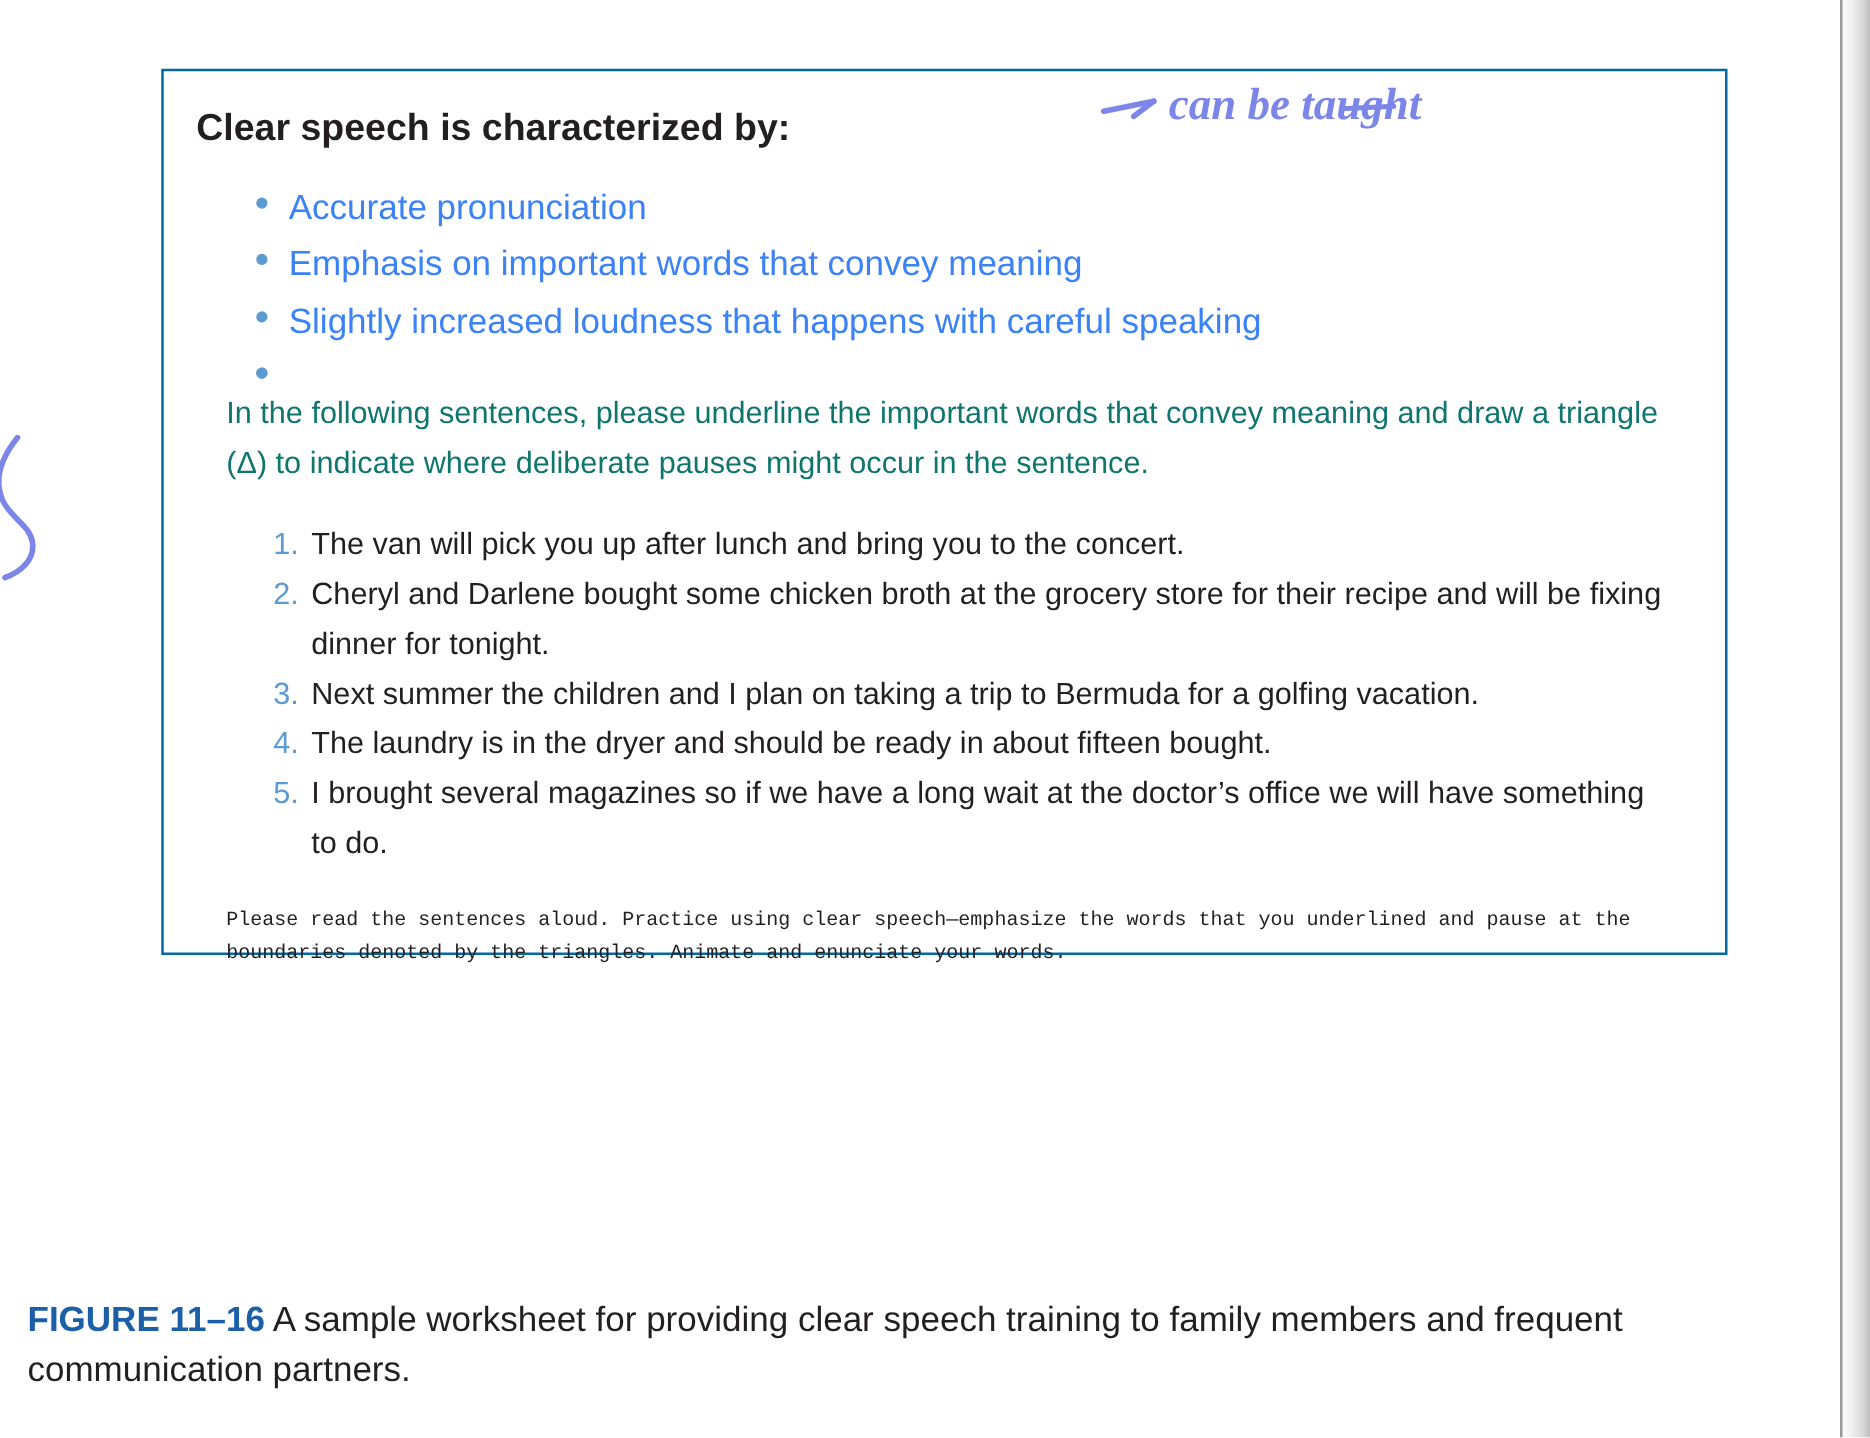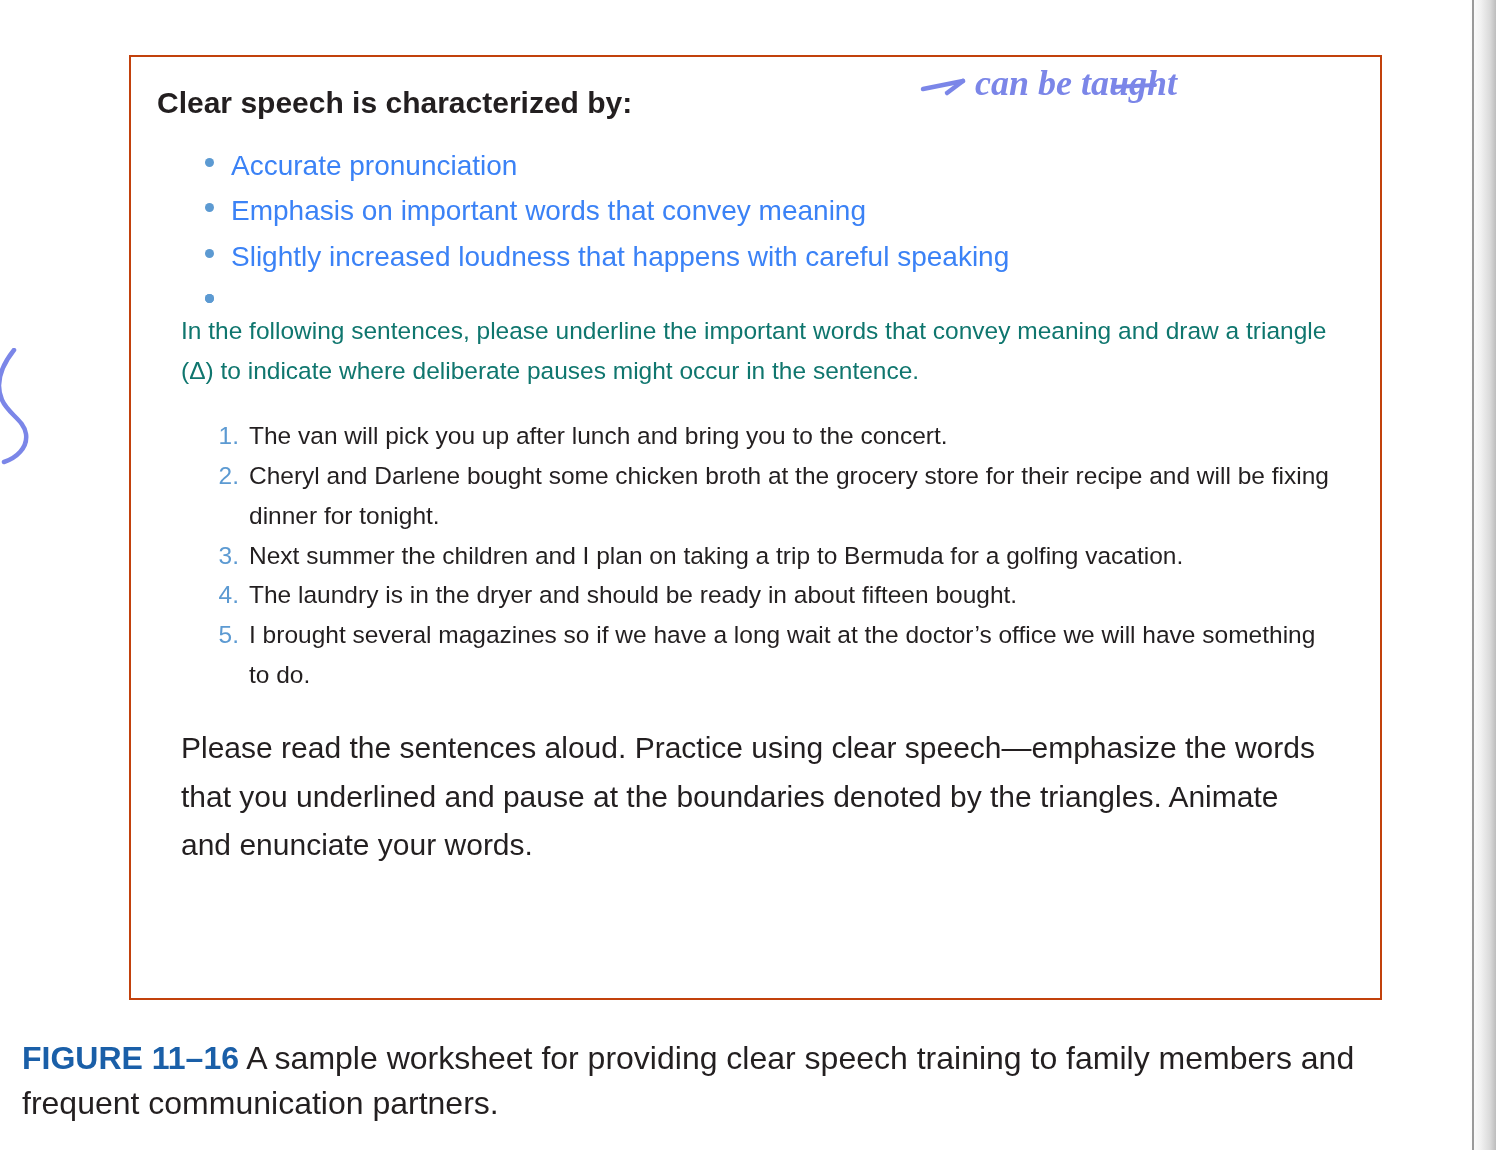--- a/index.html
+++ b/index.html
@@ -42,22 +42,22 @@
     width: 60px;
     height: 120px;
   }
 
   
   .worksheet {
     position: absolute;
     left: 129px;
     top: 55px;
     width: 1253px;
-    height: 945px;
-    border: 2px solid #c2410c;
+    height: 709px;
+    border: 2px solid #0369a1;
     box-sizing: border-box;
     background: #ffffff;
   }
 
   .ws-inner {
     padding: 28px 36px 10px 26px;
   }
 
   .heading {
     font-size: 30px;
@@ -67,21 +67,21 @@
     position: relative;
     white-space: nowrap;
   }
   .heading .bold {
     font-weight: bold;
   }
 
   
   .pen-annotation {
     position: absolute;
-    left: 760px;
+    left: 720px;
     top: -26px;
     width: 370px;
     height: 62px;
   }
   .pen-annotation svg {
     display: block;
   }
 
   ul.bullets {
     list-style: none;
@@ -129,34 +129,35 @@
   ol.sentences li .num {
     position: absolute;
     left: -40px;
     top: 0;
     width: 34px;
     text-align: right;
     color: #5c9ad2;
   }
 
   .closing {
-    font-size: 30px;
+    font-size: 16px;
     line-height: 1.62;
     margin: 30px 0 0 0;
     padding: 0 14px 0 24px;
     color: #231f20;
+    font-family: Liberation Mono, monospace;
   }
 
   
   .caption {
     position: absolute;
     left: 22px;
     top: 1036px;
     width: 1420px;
-    font-size: 32px;
+    font-size: 28px;
     line-height: 1.42;
     color: #231f20;
   }
   .caption .figlabel {
     color: #1a5fa8;
     font-weight: bold;
   }
 </style>
 </head>
 <body>

